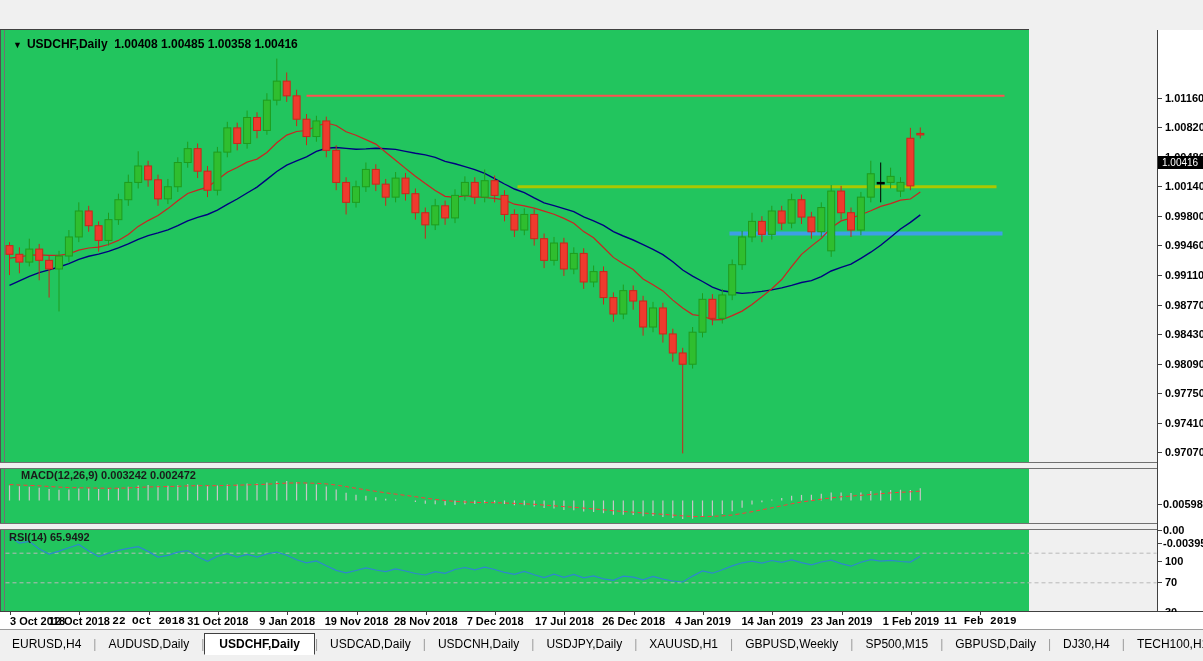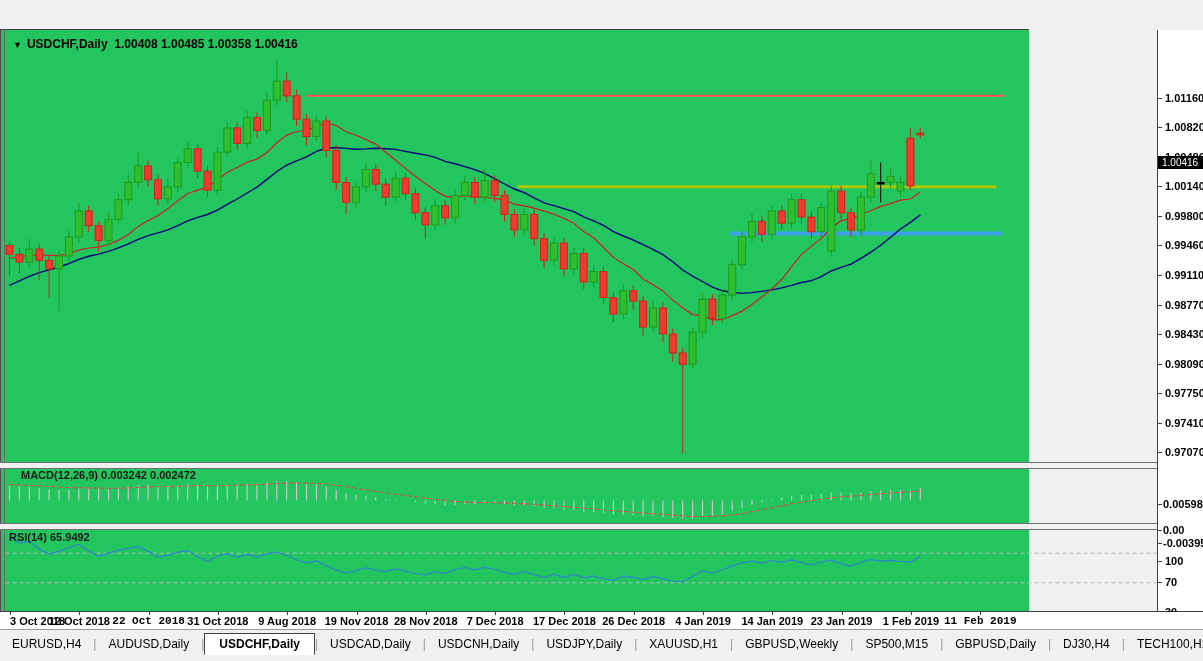--- a/index.html
+++ b/index.html
@@ -433,29 +433,29 @@
       </div>
     <div id="daxis">
         <div class="dlab first" style="left: 10px;">3 Oct 2018</div>
         <div class="dtick" style="left: 10px;"></div>
         <div class="dlab" style="left: 79.3px;">12 Oct 2018</div>
         <div class="dtick" style="left: 79.3px;"></div>
         <div class="dlab" style="left: 148.6px; font-family: Liberation Mono, monospace;">22 Oct 2018</div>
         <div class="dtick" style="left: 148.6px;"></div>
         <div class="dlab" style="left: 217.9px;">31 Oct 2018</div>
         <div class="dtick" style="left: 217.9px;"></div>
-        <div class="dlab" style="left: 287.2px;">9 Aug 2018</div>
+        <div class="dlab" style="left: 287.2px;">9 Jan 2018</div>
         <div class="dtick" style="left: 287.2px;"></div>
         <div class="dlab" style="left: 356.5px;">19 Nov 2018</div>
         <div class="dtick" style="left: 356.5px;"></div>
         <div class="dlab" style="left: 425.8px;">28 Nov 2018</div>
         <div class="dtick" style="left: 425.8px;"></div>
         <div class="dlab" style="left: 495.1px;">7 Dec 2018</div>
         <div class="dtick" style="left: 495.1px;"></div>
-        <div class="dlab" style="left: 564.4px;">17 Dec 2018</div>
+        <div class="dlab" style="left: 564.4px;">17 Jul 2018</div>
         <div class="dtick" style="left: 564.4px;"></div>
         <div class="dlab" style="left: 633.7px;">26 Dec 2018</div>
         <div class="dtick" style="left: 633.7px;"></div>
         <div class="dlab" style="left: 703px;">4 Jan 2019</div>
         <div class="dtick" style="left: 703px;"></div>
         <div class="dlab" style="left: 772.3px;">14 Jan 2019</div>
         <div class="dtick" style="left: 772.3px;"></div>
         <div class="dlab" style="left: 841.6px;">23 Jan 2019</div>
         <div class="dtick" style="left: 841.6px;"></div>
         <div class="dlab" style="left: 910.9px;">1 Feb 2019</div>

